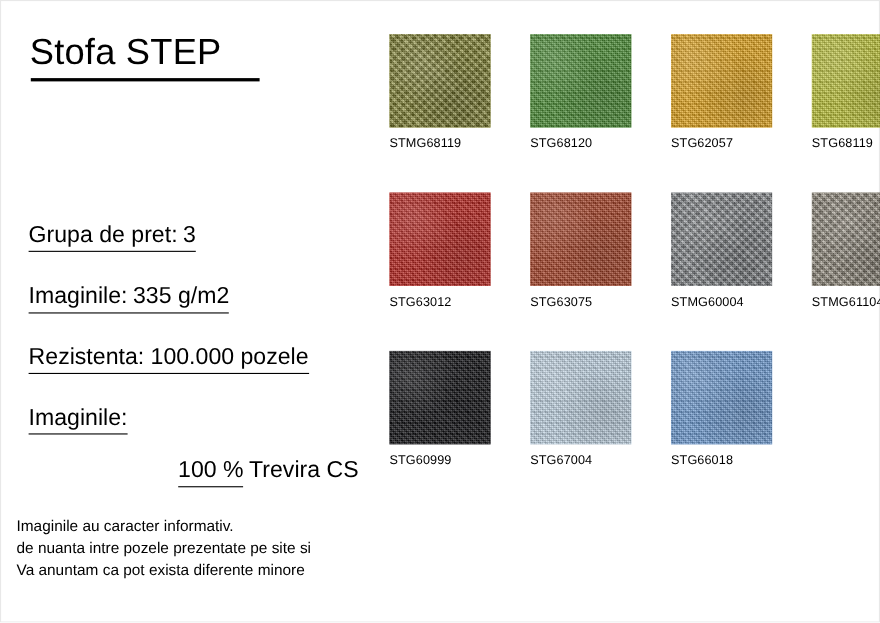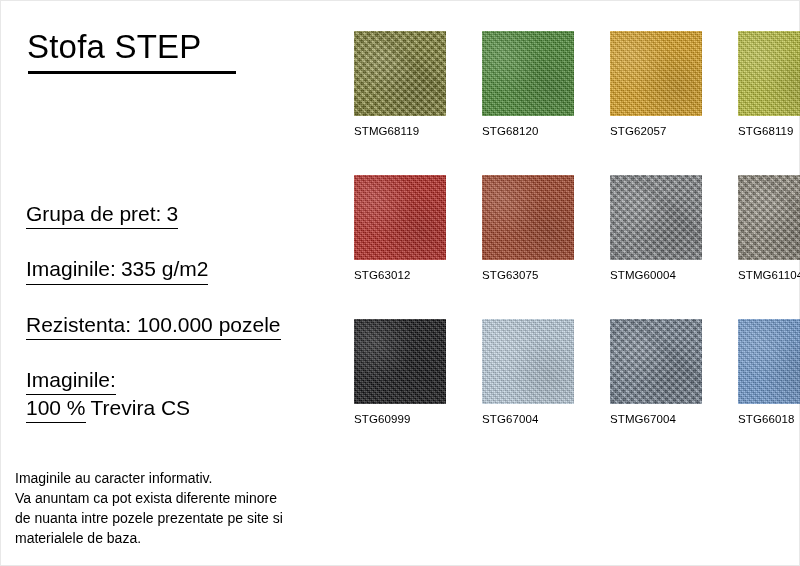--- a/index.html
+++ b/index.html
@@ -63,21 +63,21 @@
     line-height: 1.25;
     white-space: nowrap;
   }
   .spec:last-child { margin-bottom: 0; }
   .ul {
     display: inline-block;
     border-bottom: 1.6px solid #000;
     padding-bottom: 1px;
   }
   .spec .tail { padding-left: 5px; }
-  .comp-line2 { margin-top: 0; }
+  .comp-line2 { margin-top: 20px; text-align: right; }
 
   .disclaimer {
     position: absolute;
     left: 14px;
     top: 468px;
     width: 305px;
     font-size: 14px;
     line-height: 1.42;
   }
   .disclaimer div { white-space: nowrap; }
@@ -174,23 +174,22 @@
         <div><span class="ul">Imaginile:</span></div>
         <div class="comp-line2">
           <span class="ul">100 %</span><span class="tail">Trevira CS</span>
         </div>
       </div>
 
     </div>
 
     <div class="disclaimer">
       <div>Imaginile au caracter informativ.</div>
+      <div>de nuanta intre pozele prezentate pe site si</div>
       <div>Va anuntam ca pot exista diferente minore</div>
-      <div>de nuanta intre pozele prezentate pe site si</div>
-      <div>materialele de baza.</div>
     </div>
 
   </div>
 
   <div class="grid" id="swatch-grid">
       <div class="cell">
         <div class="swatch mottled" style="background-color: rgb(139, 140, 50);"></div>
         <div class="swatch-label">STMG68119</div>
       </div>
       <div class="cell">
@@ -223,22 +222,18 @@
       </div>
       <div class="cell">
         <div class="swatch" style="background-color: rgb(18, 18, 21);"></div>
         <div class="swatch-label">STG60999</div>
       </div>
       <div class="cell">
         <div class="swatch" style="background-color: rgb(191, 210, 226);"></div>
         <div class="swatch-label">STG67004</div>
       </div>
       <div class="cell">
-        <div class="swatch mottled" style="background-color: rgb(125, 140, 158);"></div>
-        <div class="swatch-label">STMG67004</div>
-      </div>
-      <div class="cell">
         <div class="swatch" style="background-color: rgb(111, 155, 209);"></div>
         <div class="swatch-label">STG66018</div>
       </div>
     </div>
 
 </div>
 
 </body></html>

